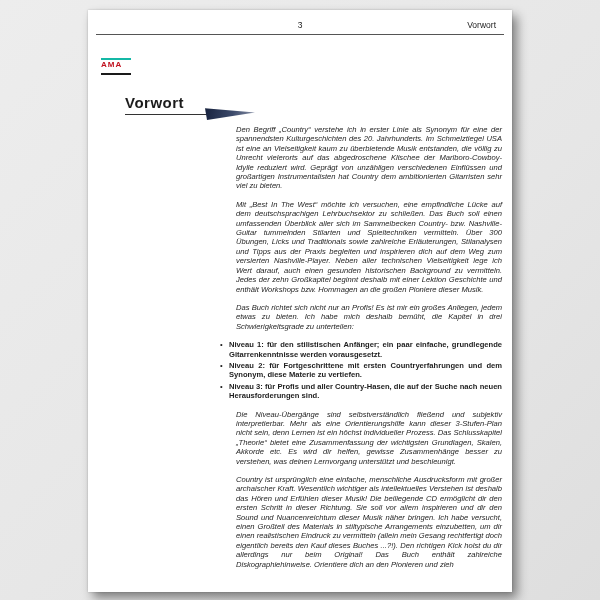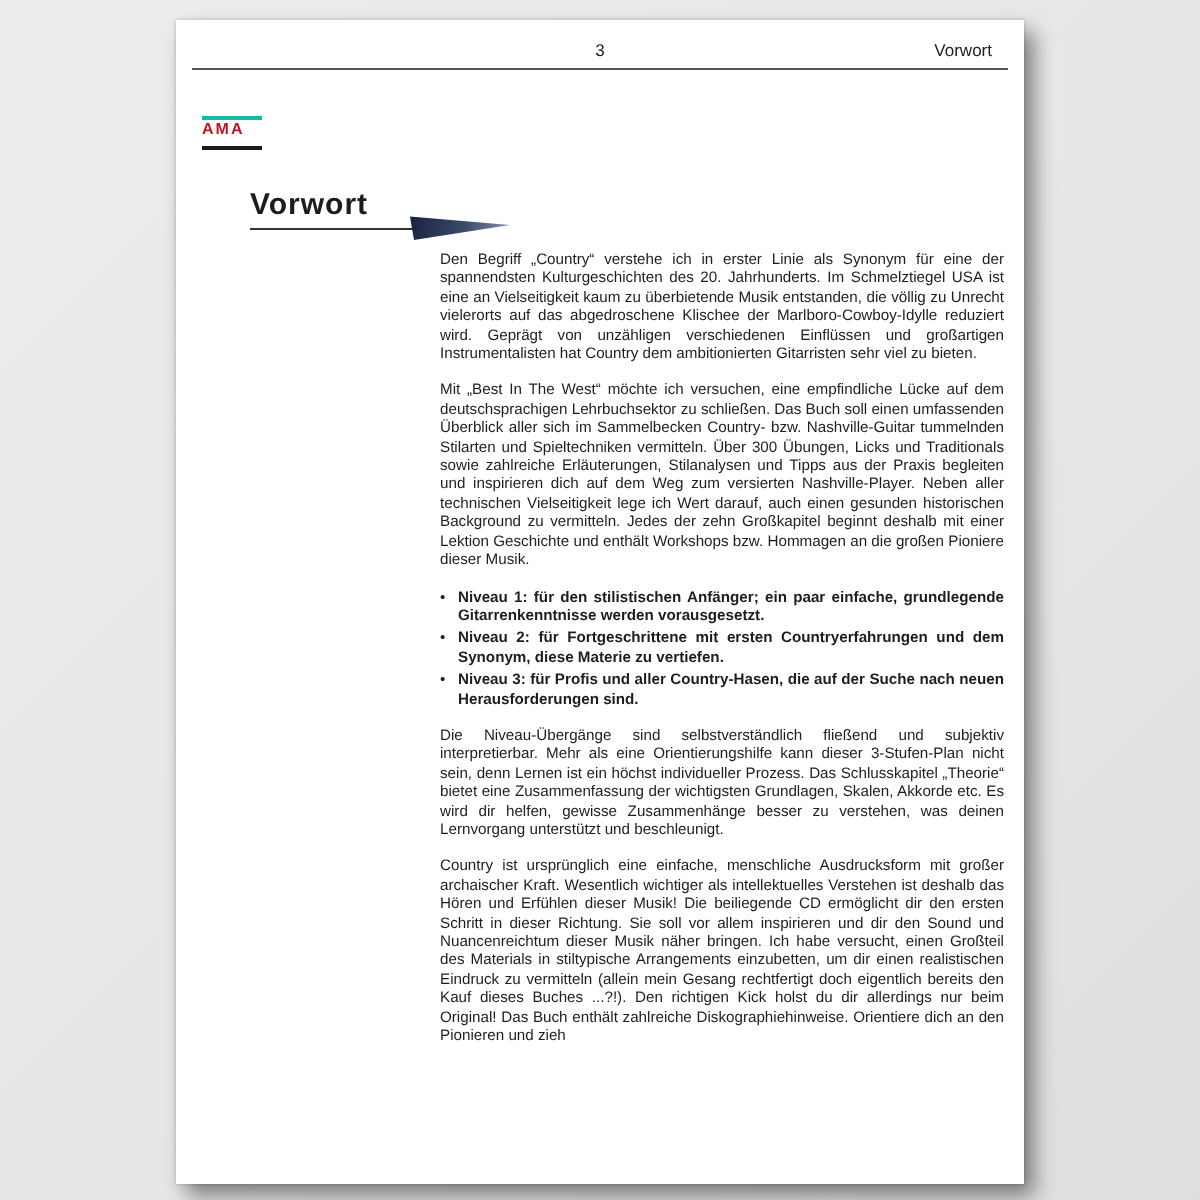--- a/index.html
+++ b/index.html
@@ -73,21 +73,21 @@
     clip-path: polygon(0 10%, 100% 42%, 4% 100%);
   }
   
   .body-col {
     position: absolute; left: 132px; top: 115px;
     width: 282px;
     font-size: 7.6px; line-height: 9.4px;
     color: #1e1e1e;
     text-align: justify;
   }
-  .body-col p { margin: 0 0 9px 0; }
+  .body-col p { margin: 0 0 9px 16px; font-style: italic; }
   .levels {
     list-style: none;
     margin: 0 0 9px 0; padding: 0;
   }
   .levels li {
     display: flex;
     margin: 0 0 2px 0;
   }
   .bullet-marker {
     flex: 0 0 9px;
@@ -112,20 +112,21 @@
 
 
     <div class="title-row">
       <h1 class="title">Vorwort</h1>
       <div class="swoosh"></div>
     </div>
 
     <div class="body-col">
       <p>Den Begriff „Country“ verstehe ich in erster Linie als Synonym für eine der spannendsten Kulturgeschichten des 20. Jahrhunderts. Im Schmelztiegel USA ist eine an Vielseitigkeit kaum zu überbietende Musik entstanden, die völlig zu Unrecht vielerorts auf das abgedroschene Klischee der Marlboro-Cowboy-Idylle reduziert wird. Geprägt von unzähligen verschiedenen Einflüssen und großartigen Instrumentalisten hat Country dem ambitionierten Gitarristen sehr viel zu bieten.</p>
       <p>Mit „Best In The West“ möchte ich versuchen, eine empfindliche Lücke auf dem deutschsprachigen Lehrbuchsektor zu schließen. Das Buch soll einen umfassenden Überblick aller sich im Sammelbecken Country- bzw. Nashville-Guitar tummelnden Stilarten und Spieltechniken vermitteln. Über 300 Übungen, Licks und Traditionals sowie zahlreiche Erläuterungen, Stilanalysen und Tipps aus der Praxis begleiten und inspirieren dich auf dem Weg zum versierten Nashville-Player. Neben aller technischen Vielseitigkeit lege ich Wert darauf, auch einen gesunden historischen Background zu vermitteln. Jedes der zehn Großkapitel beginnt deshalb mit einer Lektion Geschichte und enthält Workshops bzw. Hommagen an die großen Pioniere dieser Musik.</p>
+      <p>Das Buch richtet sich nicht nur an Profis! Es ist mir ein großes Anliegen, jedem etwas zu bieten. Ich habe mich deshalb bemüht, die Kapitel in drei Schwierigkeitsgrade zu unterteilen:</p>
 
       <ul class="levels">
         <li>
           <span class="bullet-marker">•</span>
           <span class="level-text">Niveau 1: für den stilistischen Anfänger; ein paar einfache, grundlegende Gitarrenkenntnisse werden vorausgesetzt.</span>
         </li>
         <li>
           <span class="bullet-marker">•</span>
           <span class="level-text">Niveau 2: für Fortgeschrittene mit ersten Countryerfahrungen und dem Synonym, diese Materie zu vertiefen.</span>
         </li>

